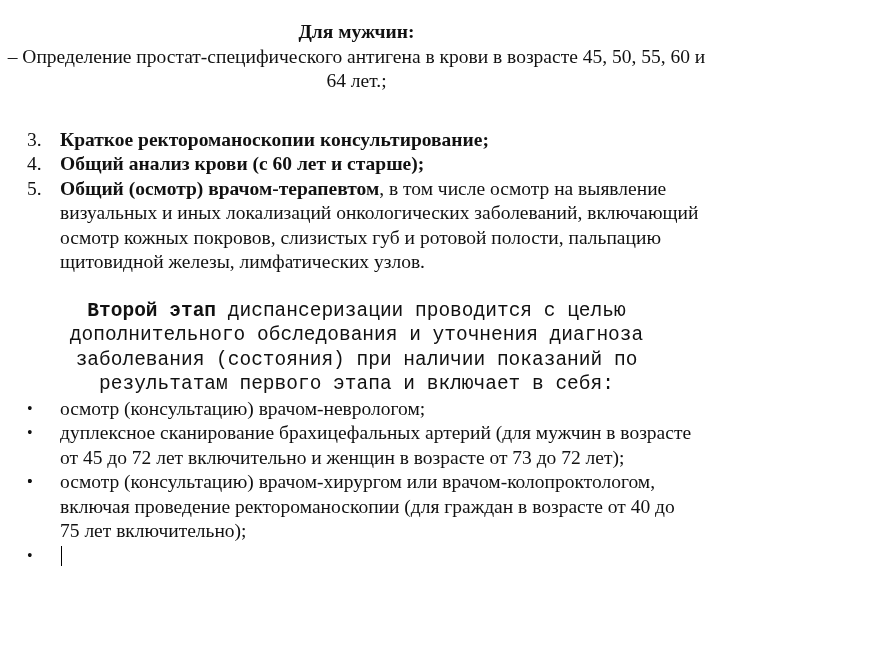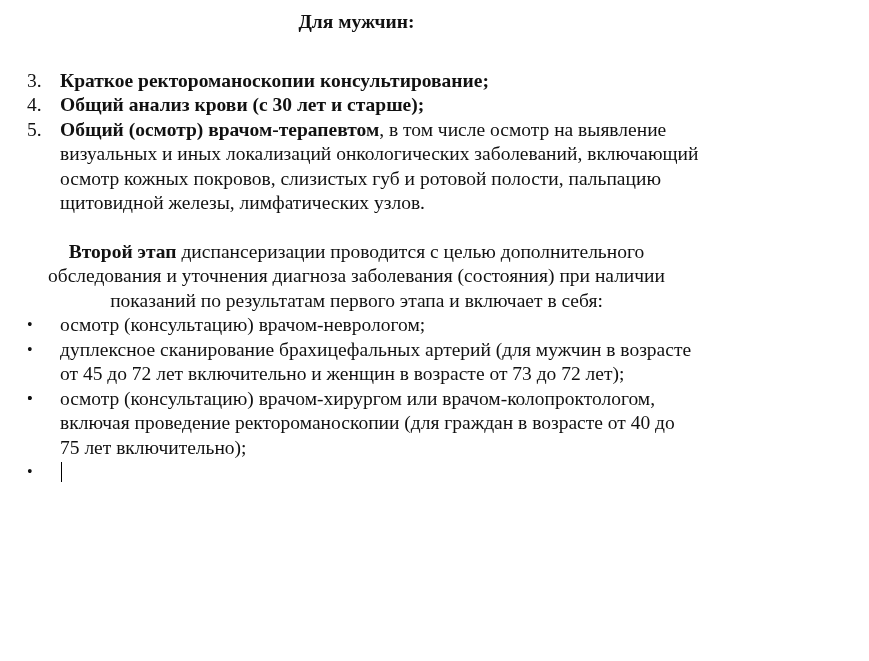--- a/index.html
+++ b/index.html
@@ -13,21 +13,21 @@
       overflow: hidden;
       position: relative;
       font-family: "Liberation Serif", "DejaVu Serif", serif;
       font-size: 19.5px;
       color: #111111;
       line-height: 24.5px;
     }
     .page {
       position: absolute;
       left: 0;
-      top: 10px;
+      top: 20px;
       width: 713px;
     }
     .bold {
       font-weight: bold;
     }
     .heading {
       font-weight: bold;
       text-align: center;
       margin: 0;
     }
@@ -62,47 +62,49 @@
     }
     ul.bullets {
       list-style: none;
       margin: 0;
       padding: 0;
     }
     .para {
       text-align: center;
       margin: 0;
       padding: 0 14px;
+      font-family: Liberation Mono, monospace;
     }
     .cursor {
       display: inline-block;
       width: 1px;
       height: 20px;
       background: #000;
       vertical-align: -4px;
       margin-left: 1px;
     }
   </style>
 </head>
 <body>
 
 <div class="page">
 
   <p class="heading">Для мужчин:</p>
+  <p class="intro">– Определение простат-специфического антигена в крови в возрасте 45, 50, 55, 60 и 64 лет.;</p>
 
   <div class="spacer"></div>
 
   <ol class="numbered" style="margin-top:10px;">
     <li>
       <span class="num">3.</span>
       <span class="bold">Краткое ректороманоскопии консультирование;</span><span></span>
     </li>
     <li>
       <span class="num">4.</span>
-      <span class="bold">Общий анализ крови (с 30 лет и старше);</span><span></span>
+      <span class="bold">Общий анализ крови (с 60 лет и старше);</span><span></span>
     </li>
     <li>
       <span class="num">5.</span>
       <span class="bold">Общий (осмотр) врачом-терапевтом</span><span>, в том числе осмотр на выявление визуальных и иных локализаций онкологических заболеваний, включающий осмотр кожных покровов, слизистых губ и ротовой полости, пальпацию щитовидной железы, лимфатических узлов.</span>
     </li>
   </ol>
 
   <div class="spacer"></div>
 
   <p class="para">

